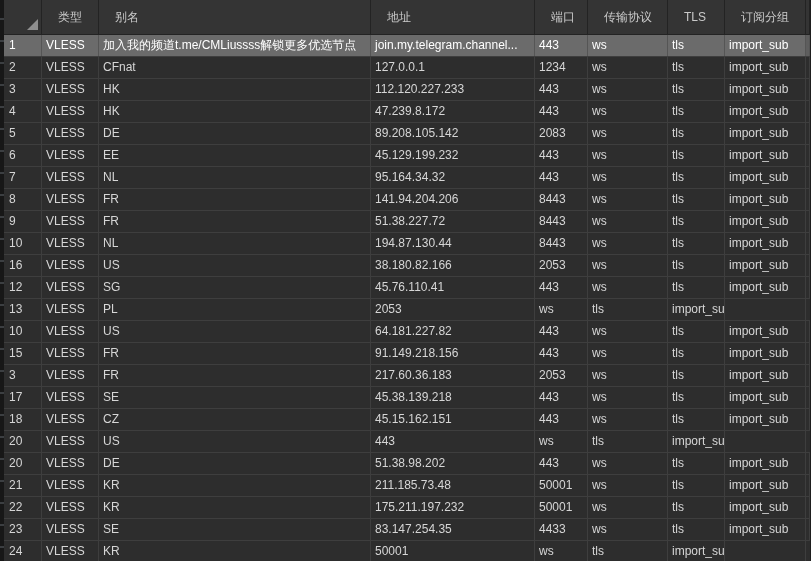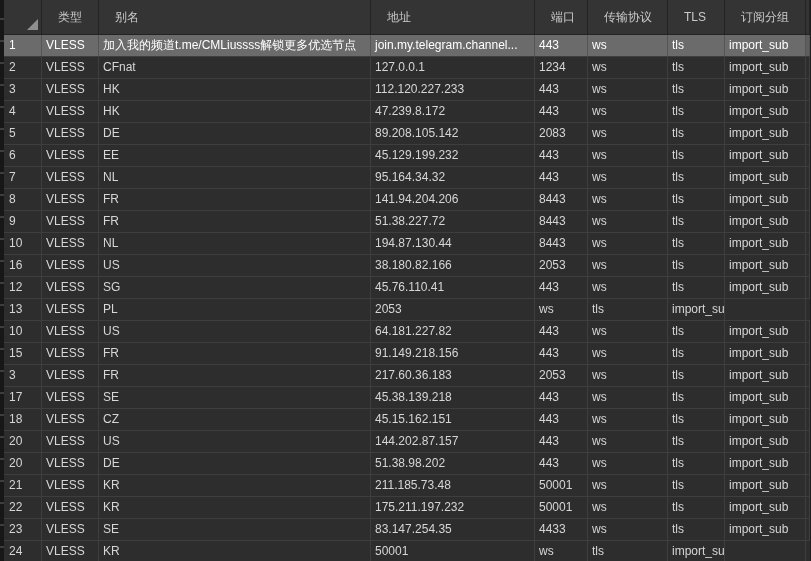--- a/index.html
+++ b/index.html
@@ -277,21 +277,20 @@
           <div class="tcell">443</div>
           <div class="tcell">ws</div>
           <div class="tcell">tls</div>
           <div class="tcell">import_sub</div>
           <div class="tcell filler"></div>
         </div>
         <div class="trow">
           <div class="tcell rownum">20</div>
           <div class="tcell">VLESS</div>
           <div class="tcell">US</div>
-          <div class="tcell">144.202.87.157</div>
           <div class="tcell">443</div>
           <div class="tcell">ws</div>
           <div class="tcell">tls</div>
           <div class="tcell">import_sub</div>
           <div class="tcell filler"></div>
         </div>
         <div class="trow">
           <div class="tcell rownum">20</div>
           <div class="tcell">VLESS</div>
           <div class="tcell">DE</div>

